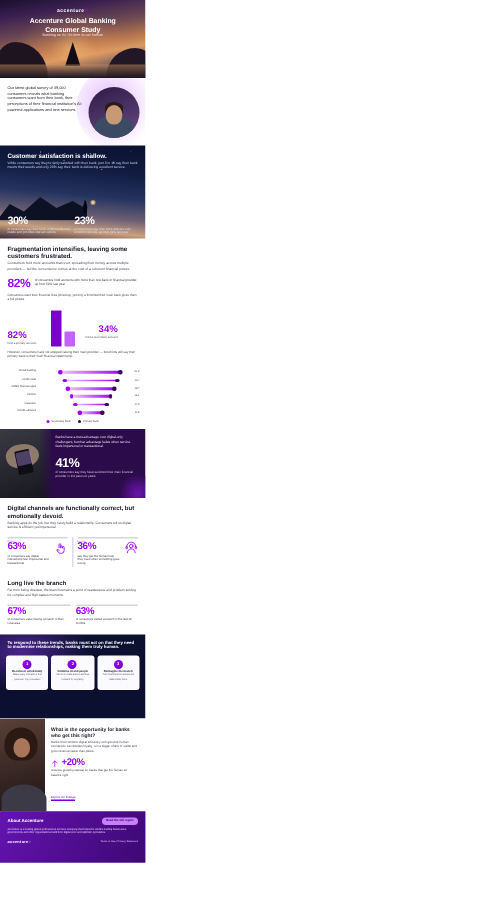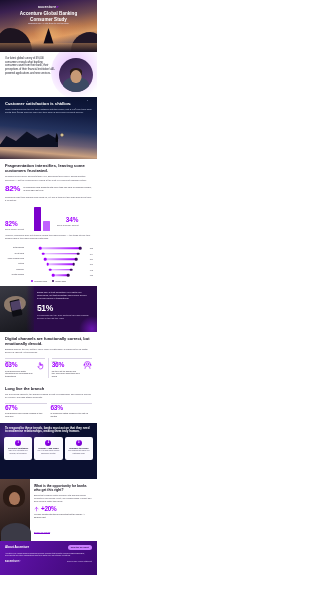--- a/index.html
+++ b/index.html
@@ -239,20 +239,30 @@
     </div>
   </section>
 
   <section class="sat">
     <div class="stars"></div>
     <div class="sat-hd">Customer satisfaction is shallow.</div>
     <div class="sat-body">While consumers say they're fairly satisfied with their bank, just 3 in 10 say their bank meets their needs and only 23% say their bank is delivering excellent service.</div>
     <div class="sat-ridge"></div>
     <div class="sat-lamp"></div>
     <div class="sat-person"></div>
+    <div class="sat-stats">
+      <div class="sat-stat">
+        <div class="sat-num">30%</div>
+        <div class="sat-cap">of consumers say their bank understands their needs and provides relevant advice</div>
+      </div>
+      <div class="sat-stat">
+        <div class="sat-num">23%</div>
+        <div class="sat-cap">of consumers say their bank delivers truly excellent service, up from 19% last year</div>
+      </div>
+    </div>
   </section>
 
   <section class="frag">
     <div class="frag-hd">Fragmentation intensifies, leaving some customers frustrated.</div>
     <div class="frag-body">Consumers hold more accounts than ever, spreading their money across multiple providers — but the convenience comes at the cost of a coherent financial picture.</div>
     <div class="frag-row">
       <div class="frag-num">82%</div>
       <div class="frag-txt">of consumers hold accounts with more than one bank or financial provider, up from 52% last year</div>
     </div>
     <div class="frag-note">Consumers want their financial lives joined up, yet only a third feel their main bank gives them a full picture.</div>
@@ -345,21 +355,21 @@
   <section class="p32">
     <div class="p32-img">
       <div class="hand"></div>
       <div class="phone"></div>
       <div class="glow"></div>
       <div class="p32-fade"></div>
     </div>
     <div class="p32-body">
       <div class="p32-blob"></div>
       <div class="p32-txt">Banks have a trust advantage over digital-only challengers, but that advantage fades when service feels impersonal or transactional.</div>
-      <div class="p32-num">51%</div>
+      <div class="p32-num">41%</div>
       <div class="p32-cap">of consumers say they have switched their main financial provider in the past two years</div>
       <a class="p32-link">Read the full report</a>
     </div>
   </section>
 
   <section class="dig">
     <div class="dig-hd">Digital channels are functionally correct, but emotionally devoid.</div>
     <div class="dig-body">Banking apps do the job, but they rarely build a relationship. Consumers tell us digital service is efficient yet impersonal.</div>
     <div class="dig-cards">
       <div class="dig-card">

